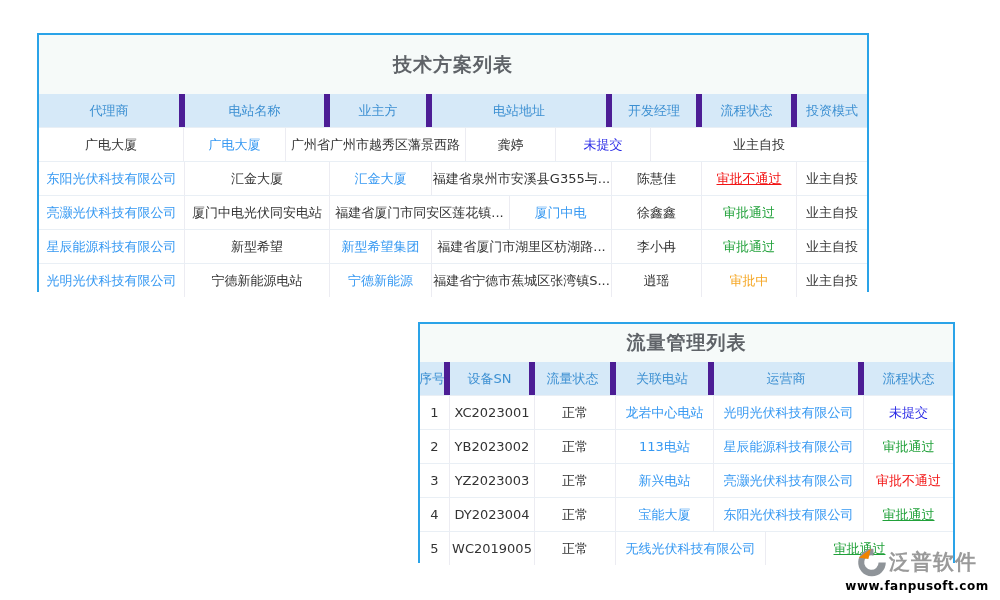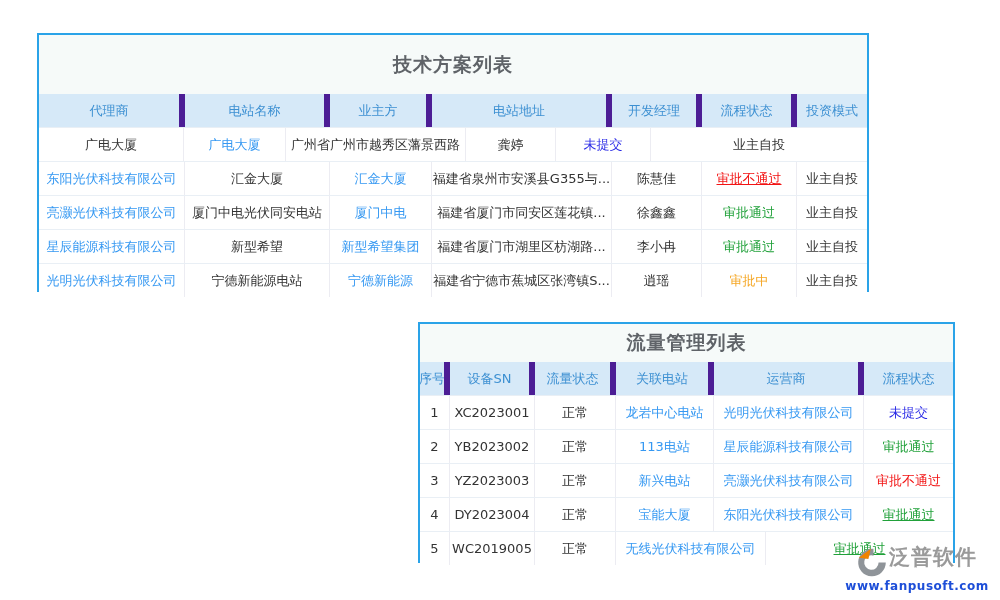--- a/index.html
+++ b/index.html
@@ -41,23 +41,23 @@
   #panel1 .c3{width:180px;} #panel1 .c4{width:90px;}  #panel1 .c5{width:95px;}
   #panel1 .c6{flex:1;}
   
   #panel2 .c0{width:30px;} #panel2 .c1{width:85px;} #panel2 .c2{width:81px;}
   #panel2 .c3{width:98px;} #panel2 .c4{width:150px;} #panel2 .c5{flex:1;}
   
   .watermark{
     position:absolute;right:8px;bottom:8px;width:150px;
     text-align:center;line-height:1;z-index:5;
   }
-  .wm-top{display:flex;justify-content:center;gap:2px;}
+  .wm-top{display:flex;align-items:center;justify-content:center;gap:2px;}
   .wm-brand{font-size:21px;font-weight:bold;color:#9a9a9a;letter-spacing:1px;}
-  .wm-url{font-size:12px;color:#1d4ed8;margin-top:3px;letter-spacing:0.5px;font-weight:bold;}
+  .wm-url{font-size:12px;color:#000000;margin-top:3px;letter-spacing:0.5px;font-weight:bold;}
   .wm-logo{width:30px;height:30px;flex:0 0 auto;}
 </style>
 </head>
 <body>
 
 <div class="panel" id="panel1">
   <div class="panel-title">技术方案列表</div>
 
   <div class="thead">
     <div class="cell c0">代理商</div>
@@ -84,22 +84,22 @@
     <div class="cell c2 link">汇金大厦</div>
     <div class="cell c3">福建省泉州市安溪县G355与...</div>
     <div class="cell c4">陈慧佳</div>
     <div class="cell c5 rejected u">审批不通过</div>
     <div class="cell c6">业主自投</div>
   </div>
 
   <div class="trow">
     <div class="cell c0 link">亮灏光伏科技有限公司</div>
     <div class="cell c1">厦门中电光伏同安电站</div>
+    <div class="cell c3">福建省厦门市同安区莲花镇...</div>
     <div class="cell c2 link">厦门中电</div>
-    <div class="cell c3">福建省厦门市同安区莲花镇...</div>
     <div class="cell c4">徐鑫鑫</div>
     <div class="cell c5 approved">审批通过</div>
     <div class="cell c6">业主自投</div>
   </div>
 
   <div class="trow">
     <div class="cell c0 link">星辰能源科技有限公司</div>
     <div class="cell c1">新型希望</div>
     <div class="cell c2 link">新型希望集团</div>
     <div class="cell c3">福建省厦门市湖里区枋湖路...</div>

